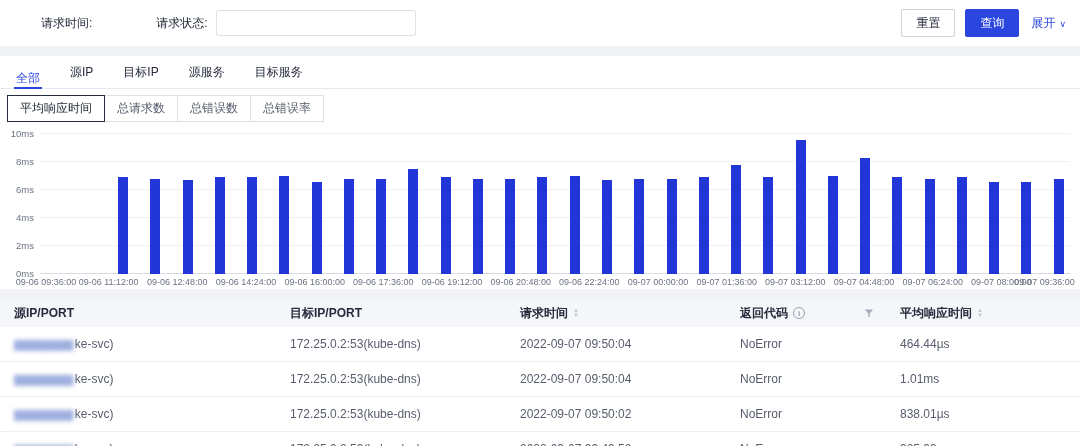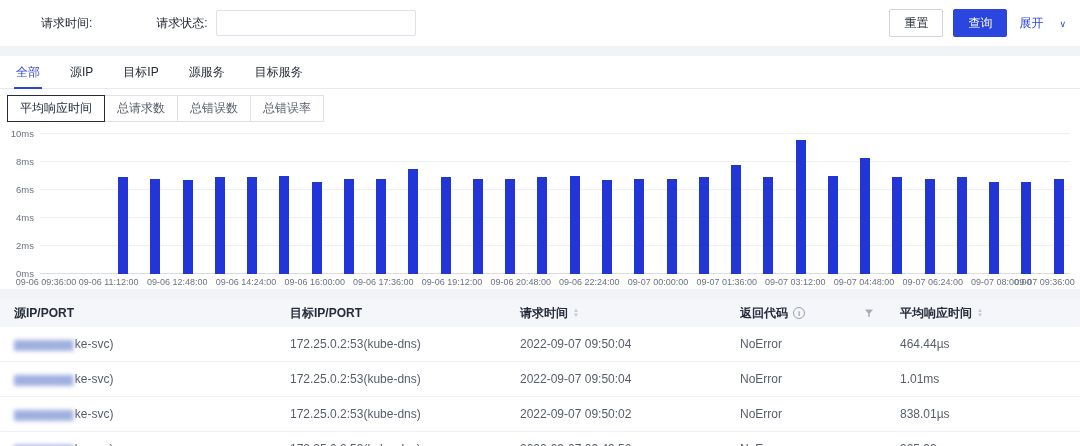--- a/index.html
+++ b/index.html
@@ -13,28 +13,28 @@
   .filter-left{display:flex;align-items:center;gap:56px;}
   .filter-item{display:flex;align-items:center;}
   .flabel{color:#252b3a;margin-right:8px;white-space:nowrap;}
   .date-range{display:flex;align-items:center;justify-content:space-between;width:256px;height:26px;border:1px solid #dfe1e6;border-radius:2px;padding:0 8px;background:#fff;cursor:pointer;box-sizing:border-box;}
   .date-text{font-size:11px;color:#575d6c;white-space:nowrap;}
   .cal{display:inline-flex;margin-left:6px;}
   .status-input{width:200px;height:26px;border:1px solid #dfe1e6;border-radius:2px;padding:0 8px;font:inherit;font-size:11px;color:#575d6c;box-sizing:border-box;outline:none;}
   .filter-actions{display:flex;align-items:center;gap:10px;}
   .btn{height:28px;min-width:54px;padding:0 14px;border:1px solid #cfd3dd;background:#fff;color:#252b3a;border-radius:2px;font:inherit;cursor:pointer;}
   .btn-primary{background:var(--primary);border-color:var(--primary);color:#fff;}
-  .expand{color:var(--primary);display:flex;align-items:center;gap:16px;cursor:pointer;text-decoration:none;margin-left:2px;}
+  .expand{color:var(--primary);display:flex;align-items:center;gap:4px;cursor:pointer;text-decoration:none;margin-left:2px;}
   .chev{font-size:9px;line-height:1;padding-top:2px;}
   
   .band{height:10px;background:#f2f3f7;}
   
   .tabs{display:flex;align-items:flex-end;gap:26px;padding:0 14px;height:32px;border-bottom:1px solid #e6e9ef;background:#fff;box-sizing:content-box;}
   .tab{padding:8px 2px 7px;cursor:pointer;color:#252b3a;white-space:nowrap;}
-  .tab.active{color:var(--primary);border-bottom:2px solid var(--primary);margin-bottom:-1px;padding-bottom:6px;font-family:Liberation Serif, serif;}
+  .tab.active{color:var(--primary);border-bottom:2px solid var(--primary);margin-bottom:-1px;padding-bottom:0;font-family:Liberation Serif, serif;}
   
   .metric-tabs{display:flex;padding:6px 14px 4px 8px;background:#fff;}
   .mtab{border:1px solid #dfe1e6;padding:4px 12px;margin-left:-1px;cursor:pointer;color:#575d6c;background:#fff;white-space:nowrap;}
   .mtab.active{border-color:#252b3a;color:#252b3a;position:relative;z-index:1;}
   
   .chart{padding:2px 0 0;background:#fff;}
   .plot-area{position:relative;height:140px;margin:6px 10px 0 40px;}
   .gridline{position:absolute;left:0;right:0;height:1px;background:#eef0f4;}
   .gridline.baseline{background:#d9dce3;}
   .ylab{position:absolute;left:-40px;width:34px;text-align:right;font-size:9.5px;color:#6b7280;}

